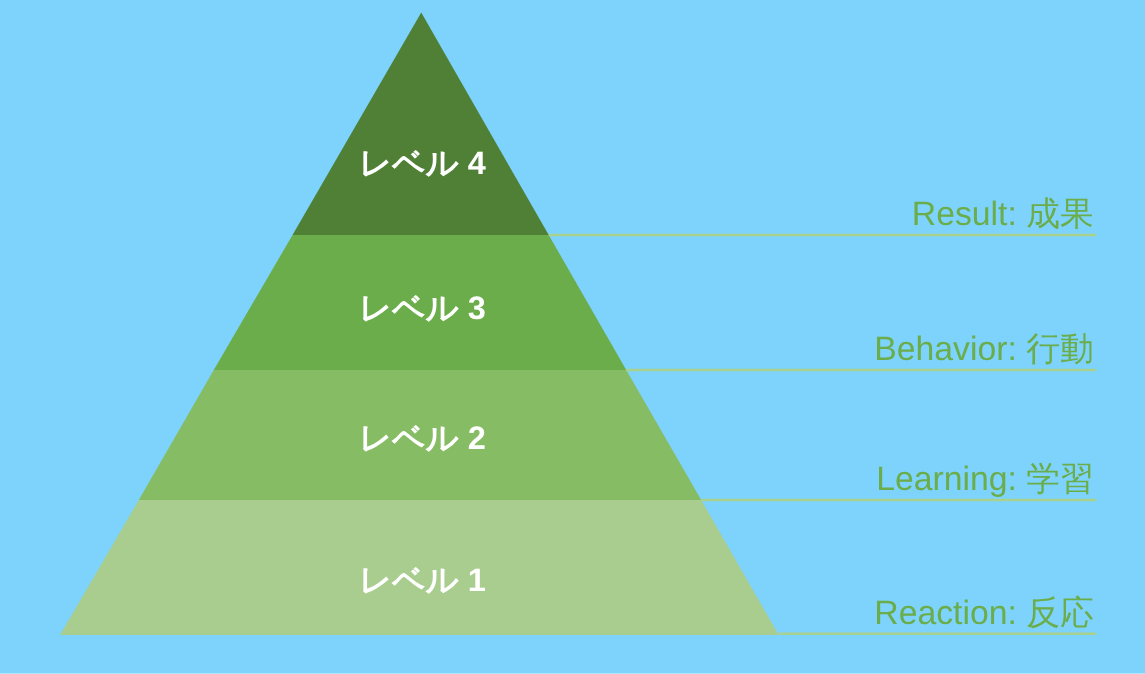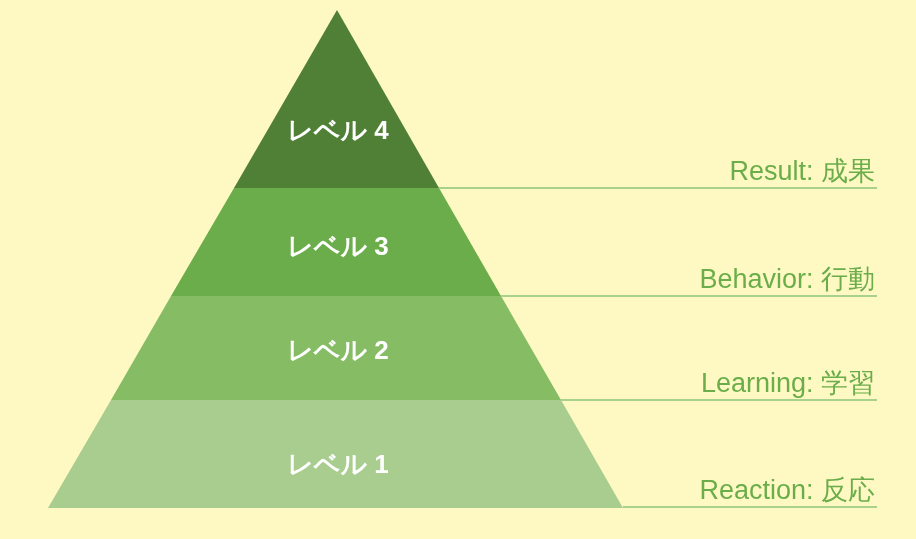--- a/index.html
+++ b/index.html
@@ -1,20 +1,20 @@
 <!DOCTYPE html>
 <html><head>
 <meta charset="utf-8">
 <style>
   html, body { margin: 0; padding: 0; background: #ffffff; }
   .canvas {
     position: relative;
     width: 916px;
     height: 539px;
-    background: #fef9c3;
+    background: #7dd3fc;
     overflow: hidden;
     font-family: "Liberation Sans", "DejaVu Sans", sans-serif;
   }
   svg { display: block; }
   .leader { stroke-width: 2; }
   .lvl-label {
     font-family: "Liberation Sans", "DejaVu Sans", sans-serif;
     font-size: 26px;
     font-weight: 700;
     text-anchor: middle;

